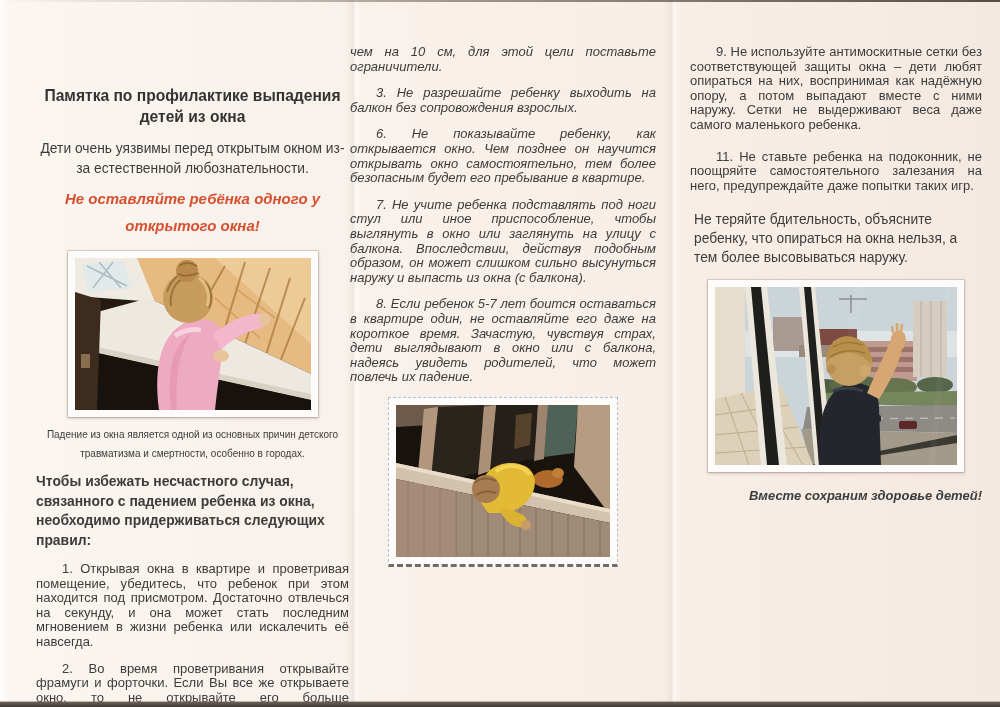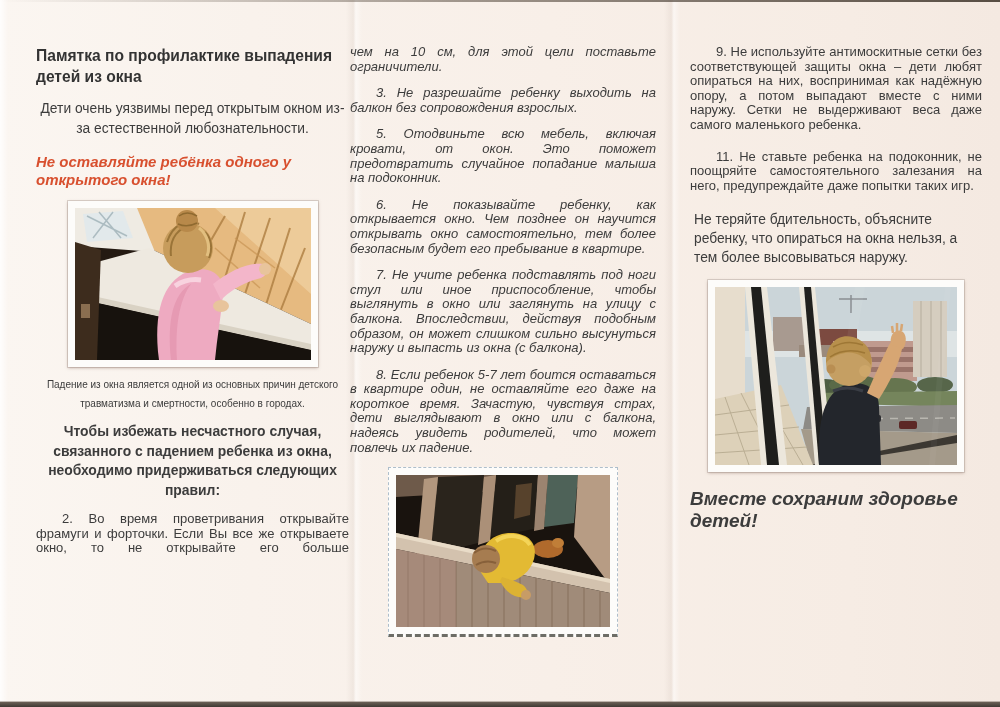--- a/index.html
+++ b/index.html
@@ -23,27 +23,27 @@
   .col-left  { left:36px;  width:313px; }
   .col-mid   { left:350px; width:306px;font-style:italic; }
   .col-right { left:690px; width:292px; }
 
   p { margin:0; }
   .rule { font-size:13px; line-height:14.6px; text-align:justify; text-indent:26px; margin-bottom:12px; }
   .col-right .rule { margin-bottom:17px; }
   .rule.cont { text-indent:0; }
   .rule.fill-last { text-align-last:justify; margin-bottom:0; }
 
-  .doc-title { font-weight:bold; font-size:15.6px; line-height:21px; text-align:left; margin-bottom:12px; color:#333; }
-  .intro { font-size:13.8px; line-height:19.5px; text-align:center; margin-bottom:15px; }
-  .warning { color:#d8502f; font-weight:bold; font-style:italic; font-size:15px; line-height:18px; text-align:left; margin-bottom:12px; }
+  .doc-title { font-weight:bold; font-size:15.6px; line-height:21px; text-align:center; margin-bottom:12px; color:#333;margin-top:40px; }
+  .intro { font-size:13.8px; line-height:19.5px; text-align:center; margin-bottom:7px; }
+  .warning { color:#d8502f; font-weight:bold; font-style:italic; font-size:15px; line-height:27px; text-align:center; margin-bottom:12px; }
   .caption { font-size:10px; line-height:19px; text-align:center; margin-bottom:9px; }
-  .rules-intro { font-weight:bold; font-size:13.9px; line-height:19.5px; text-align:center; margin-bottom:12px; }
+  .rules-intro { font-weight:bold; font-size:13.9px; line-height:19.5px; text-align:left; margin-bottom:12px; }
   .closing { font-size:13.8px; line-height:19px; text-align:left; margin:5px 4px 13px; }
-  .slogan { font-weight:bold; font-style:italic; font-size:19px; text-align:left; margin-top:16px; }
+  .slogan { font-weight:bold; font-style:italic; font-size:13px; text-align:right; margin-top:16px; }
 
   .photo-frame { background:#fdfcfa; padding:7px; margin:0 auto;
     box-shadow:0 1px 3px rgba(150,120,110,0.55), 0 0 0 1px rgba(205,195,188,0.7); }
   .photo-frame svg { display:block; }
   .frame1 { width:236px; margin-bottom:8px; }
   .frame2 { width:214px; margin-top:5px; border:1px dashed #aebecb; border-bottom:3px dashed #6d6d66; box-shadow:none; }
   .frame3 { width:242px; }
 </style>
 </head>
 <body>
@@ -82,27 +82,27 @@
         <circle cx="113" cy="40" r="25" fill="#c79c5c"></circle>
         <path d="M92,34 C98,16 112,10 124,16 M96,48 C94,30 104,18 118,18 M130,24 C136,30 138,40 134,50" stroke="#8f6a30" stroke-width="2" fill="none" opacity="0.8"></path>
         <circle cx="112" cy="13" r="11" fill="#b8894a"></circle>
         <path d="M104,8 Q112,2 122,8 M103,16 Q112,20 122,15" stroke="#8f6a30" stroke-width="1.5" fill="none"></path>
         <path d="M124,20 C132,26 136,38 132,48" stroke="#e8c888" stroke-width="3" fill="none" opacity="0.8"></path>
       </svg>
     </div>
 
     <p class="caption">Падение из окна является одной из основных причин детского травматизма и смертности, особенно в городах.</p>
     <p class="rules-intro">Чтобы избежать несчастного случая, связанного с падением ребенка из окна, необходимо придерживаться следующих правил:</p>
+    <p class="rule">1. Открывая окна в квартире и проветривая помещение, убедитесь, что ребенок при этом находится под присмотром. Достаточно отвлечься на секунду, и она может стать последним мгновением в жизни ребенка или искалечить её навсегда.</p>
     <p class="rule fill-last">2. Во время проветривания открывайте фрамуги и форточки. Если Вы все же открываете окно, то не открывайте его больше</p>
   </div>
 
   <div class="col col-mid">
     <p class="rule cont">чем на 10 см, для этой цели поставьте ограничители.</p>
     <p class="rule">3. Не разрешайте ребенку выходить на балкон без сопровождения взрослых.</p>
-    <p class="rule">5. Отодвиньте всю мебель, включая кровати, от окон. Это поможет предотвратить случайное попадание малыша на подоконник.</p>
     <p class="rule">6. Не показывайте ребенку, как открывается окно. Чем позднее он научится открывать окно самостоятельно, тем более безопасным будет его пребывание в квартире.</p>
     <p class="rule">7. Не учите ребенка подставлять под ноги стул или иное приспособление, чтобы выглянуть в окно или заглянуть на улицу с балкона. Впоследствии, действуя подобным образом, он может слишком сильно высунуться наружу и выпасть из окна (с балкона).</p>
     <p class="rule">8. Если ребенок 5-7 лет боится оставаться в квартире один, не оставляйте его даже на короткое время. Зачастую, чувствуя страх, дети выглядывают в окно или с балкона, надеясь увидеть родителей, что может повлечь их падение.</p>
 
     <div class="photo-frame frame2">
       <svg width="214" height="152" viewBox="0 0 214 152">
         <rect width="214" height="152" fill="#19130e"></rect>
         <polygon points="0,0 214,0 214,10 0,22" fill="#6e5a4a"></polygon>
         <polygon points="42,2 88,0 82,68 34,80" fill="#2a241c"></polygon>
         <polygon points="100,0 142,0 138,54 94,62" fill="#241f18"></polygon>

